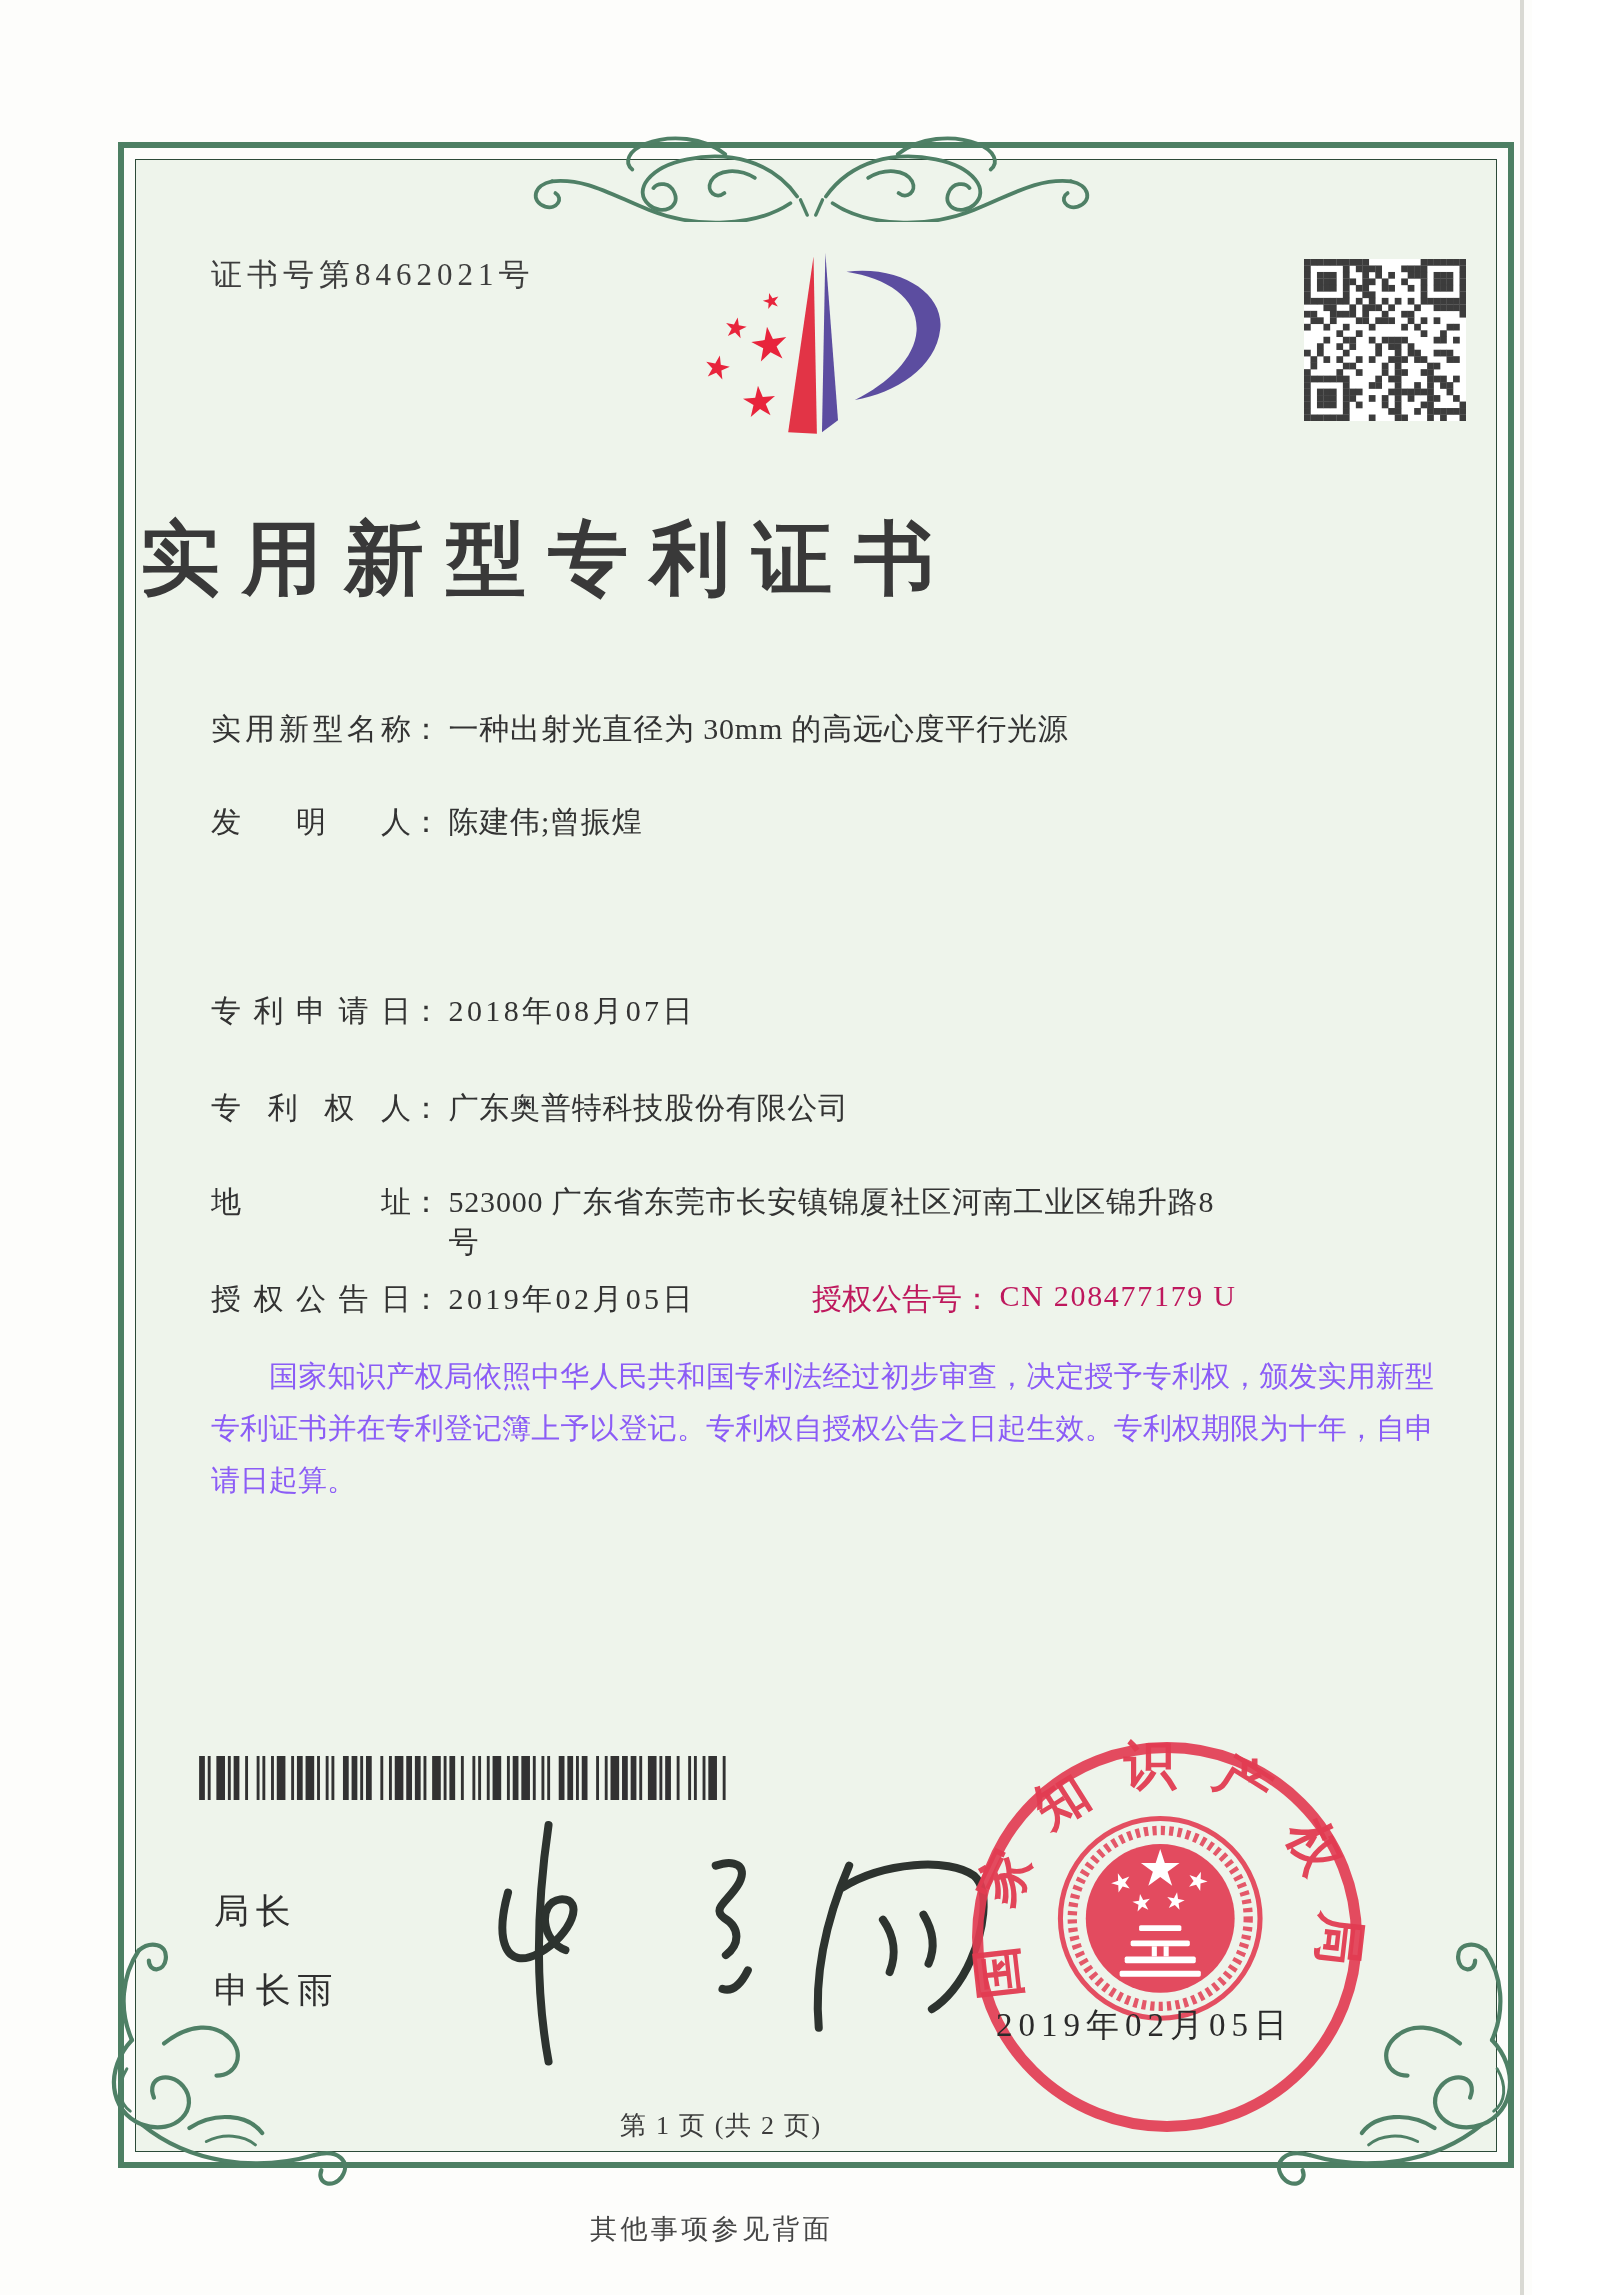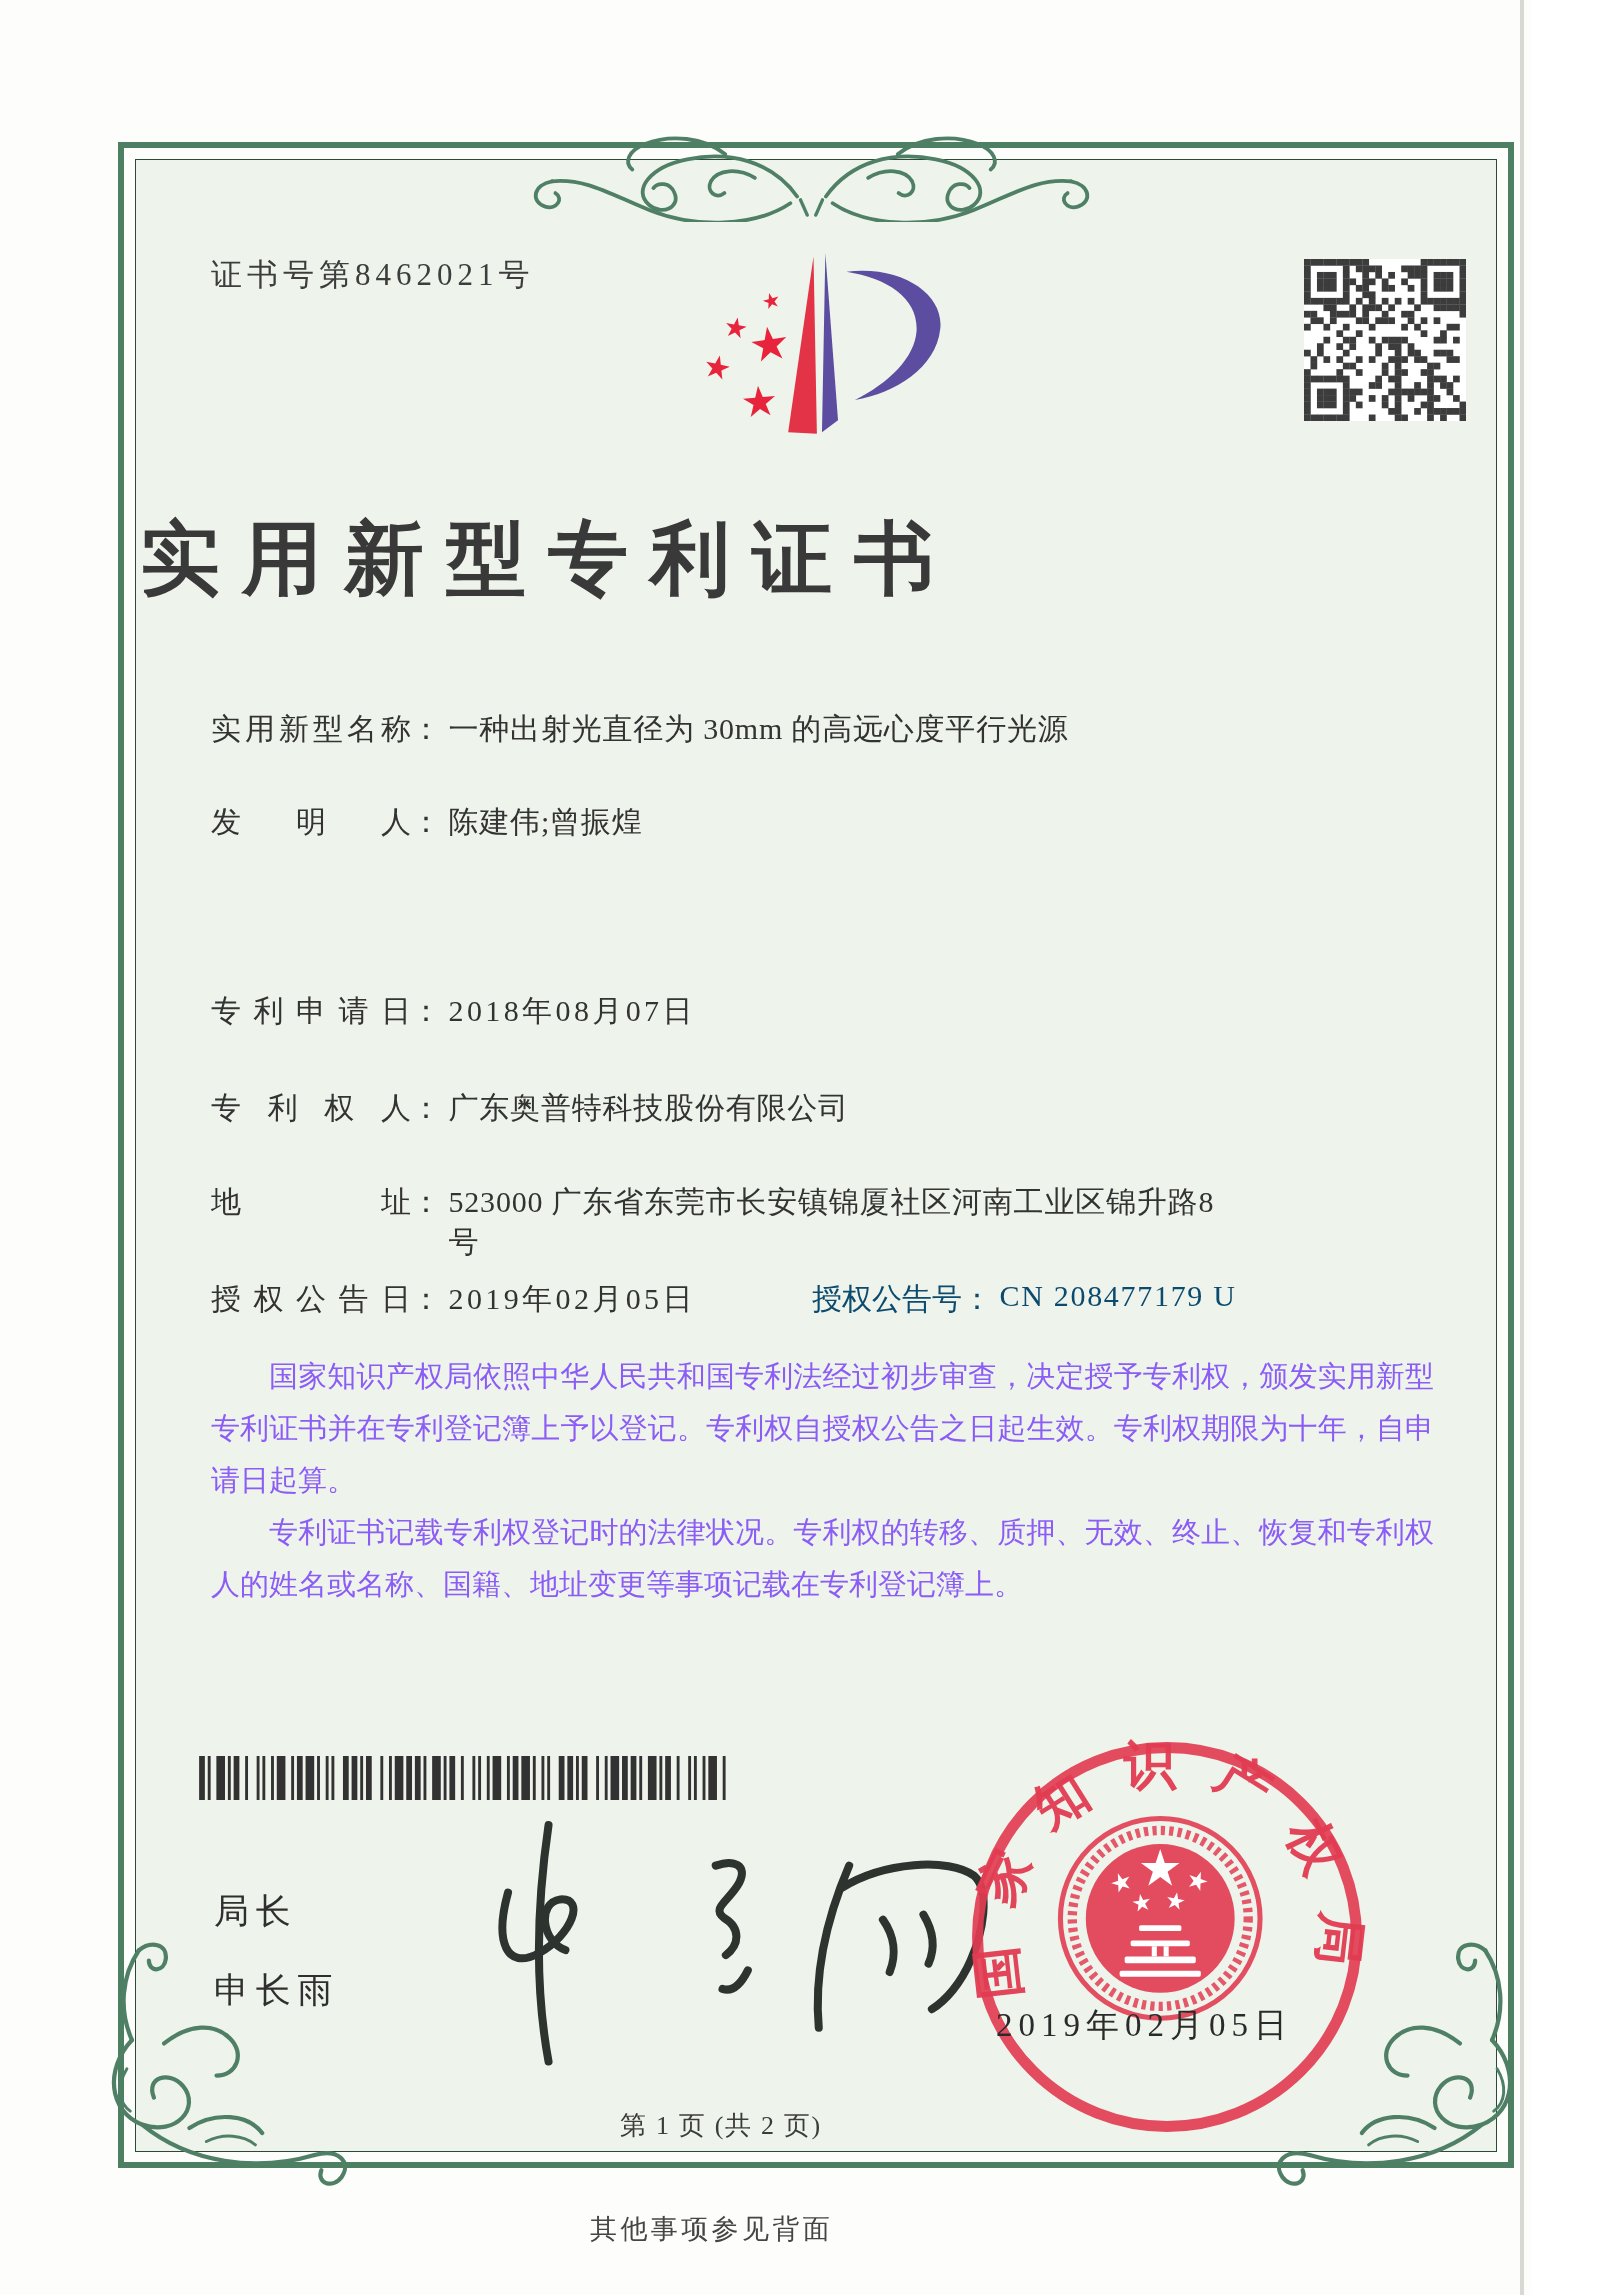--- a/index.html
+++ b/index.html
@@ -12,21 +12,21 @@
   .waves{left:137px;top:161px;z-index:1;}
   .edge-shadow{right:8.5px;top:0;width:3.4px;height:2295px;background:#c9c9c2;opacity:.7;z-index:9;}
   .cert-no{left:211px;top:254px;font-size:31px;letter-spacing:5px;color:#3d3d3d;z-index:3;}
   .title{left:118px;top:506px;width:1396px;text-align:left;font-size:80px;font-weight:bold;
          letter-spacing:22px;text-indent:22px;color:#393939;z-index:3;}
   .frow{left:211px;z-index:3;font-size:30px;color:#333;white-space:nowrap;}
   .flabel{display:inline-block;width:200px;text-align:justify;text-align-last:justify;vertical-align:top;}
   .fcolon{display:inline-block;vertical-align:top;}
   .fval{display:inline-block;vertical-align:top;letter-spacing:0.8px;}
   .fval-wrap{white-space:normal;width:770px;line-height:40px;}
-  .flabel2{left:812px;z-index:3;font-size:30px;color:#0c4a6e;white-space:nowrap;}
+  .flabel2{left:812px;z-index:3;font-size:30px;color:#be185d;white-space:nowrap;}
   .body-text{left:211px;top:1350px;width:1223px;z-index:3;font-size:29px;line-height:52px;
              text-align:justify;color:#8b5cf6;}
   .body-text p{margin:0;text-indent:58px;}
   .sig-label{left:214px;z-index:3;font-size:35px;letter-spacing:6.8px;color:#2f2f2f;
              font-family:"Liberation Sans","DejaVu Sans",sans-serif;font-weight:500;}
   .seal-date{left:996px;top:2003px;width:355px;font-size:33px;letter-spacing:6px;color:#2a2a2a;z-index:7;}
   .page-note{left:620px;top:2108px;font-size:26px;letter-spacing:1.7px;color:#3c3c3c;z-index:3;}
   .back-note{left:590px;top:2211px;font-size:27px;letter-spacing:3.4px;color:#454545;z-index:3;}
   svg{display:block;}
   .z3{z-index:3}.z4{z-index:4}.z5{z-index:5}
@@ -507,21 +507,20 @@
     <span class="flabel">授权公告日</span><span class="fcolon">：</span>
     <span class="fval" style="letter-spacing:3.4px">2019年02月05日</span>
   </div>
   <div class="abs flabel2" style="top:1279px">
     <span>授权公告号</span><span>：</span>
     <span class="fval" style="letter-spacing:1.7px">CN 208477179 U</span>
   </div>
 
   <div class="abs body-text">
     <p>国家知识产权局依照中华人民共和国专利法经过初步审查，决定授予专利权，颁发实用新型专利证书并在专利登记簿上予以登记。专利权自授权公告之日起生效。专利权期限为十年，自申请日起算。</p>
-    <p>专利证书记载专利权登记时的法律状况。专利权的转移、质押、无效、终止、恢复和专利权人的姓名或名称、国籍、地址变更等事项记载在专利登记簿上。</p>
   </div>
 
   <svg id="barcode" class="abs z3" style="left:199px;top:1756px" width="535" height="44" viewBox="0 0 632 52">
       <rect x="0" y="0" width="6.8" height="52" fill="#323232"></rect>
       <rect x="10.2" y="0" width="3.4" height="52" fill="#323232"></rect>
       <rect x="20.4" y="0" width="10.2" height="52" fill="#323232"></rect>
       <rect x="34" y="0" width="3.4" height="52" fill="#323232"></rect>
       <rect x="40.8" y="0" width="6.8" height="52" fill="#323232"></rect>
       <rect x="54.39999999999999" y="0" width="3.4" height="52" fill="#323232"></rect>
       <rect x="67.99999999999999" y="0" width="3.4" height="52" fill="#323232"></rect>

